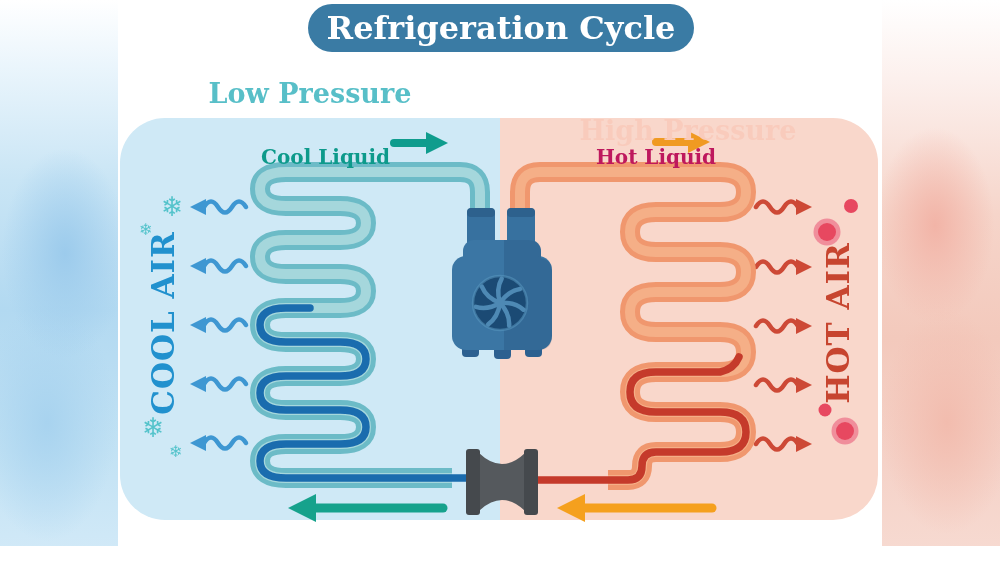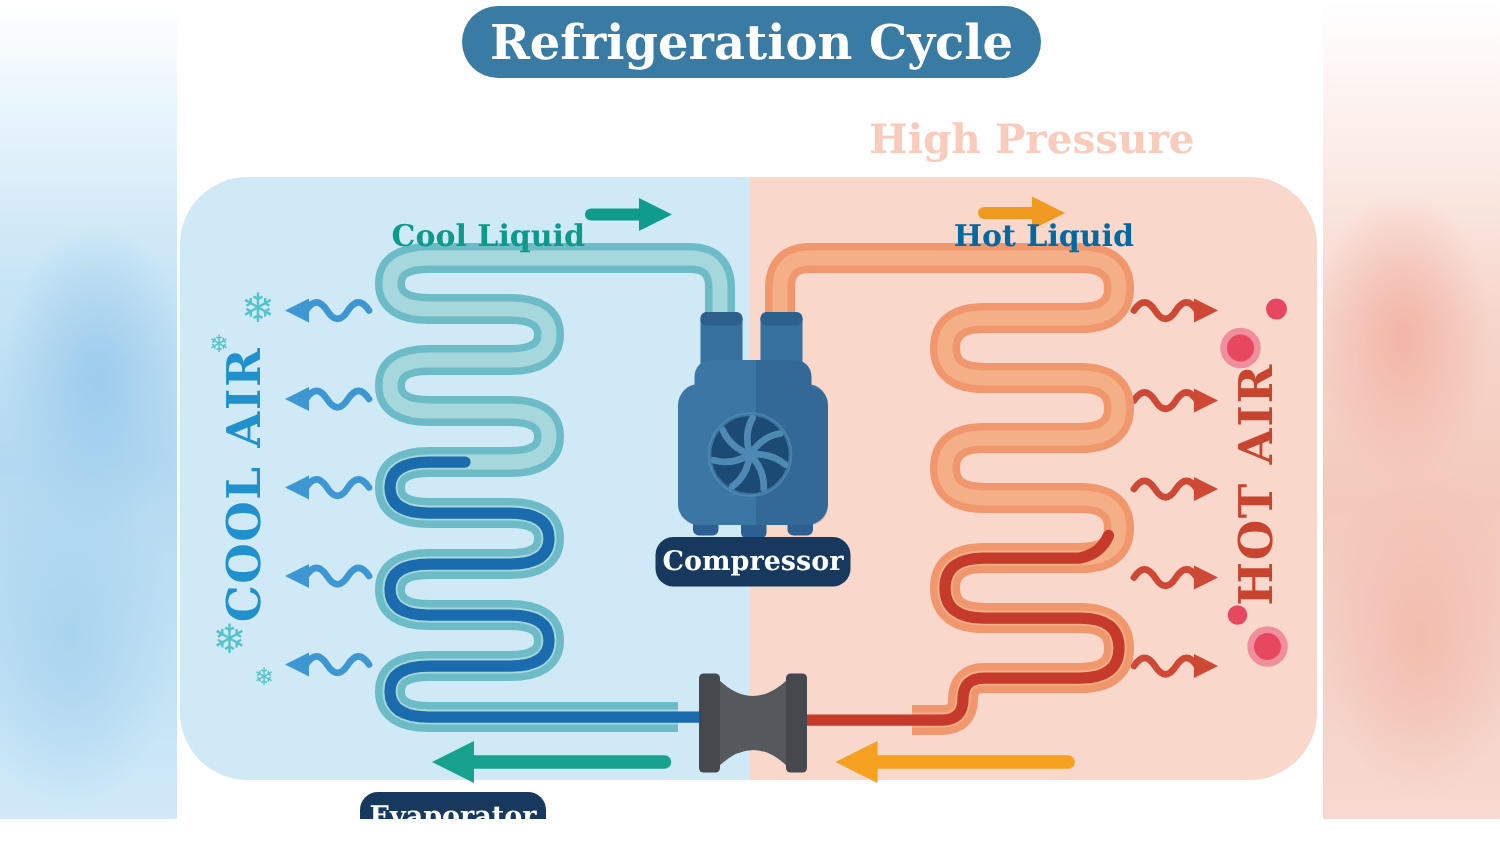--- a/index.html
+++ b/index.html
@@ -33,27 +33,27 @@
   .title-banner {
     position:absolute; left:308px; top:4px; width:386px; height:48px;
     background:#3a7ba4; border-radius:24px; color:#ffffff;
     font-weight:bold; font-size:32px; line-height:49px; text-align:center;
   }
   .pressure-label {
     position:absolute; top:78px; width:300px; height:32px;
     font-weight:bold; font-size:27px; line-height:32px; text-align:center;
   }
   .pressure-low  { left:160px; color:#58bfc8; }
-  .pressure-high { left:538px; color:#f9cbbc; }
+  .pressure-high { left:538px; color:#f9cbbc;margin-top:37px; }
 
   .liquid-label {
     position:absolute; top:145px; height:24px; font-weight:bold; font-size:20px; line-height:24px;
   }
   .liquid-cool { left:190px; width:200px; text-align:right; color:#0d9a8b; }
-  .liquid-hot  { left:556px; width:200px; text-align:right;  color:#0369a1; }
+  .liquid-hot  { left:556px; width:200px; text-align:center;  color:#be185d; }
 
   .air-label {
     position:absolute; width:240px; height:40px; line-height:40px; text-align:center;
     font-weight:bold; font-size:31px; letter-spacing:1px; transform:rotate(-90deg);
   }
   .air-cool { left:43px;  top:303px; color:#2191ce; }
   .air-hot  { left:718px; top:303px; color:#c7452f; }
 
   .snowflake { position:absolute; color:#54c3cb; transform:translate(-50%,-50%); font-family:"DejaVu Sans",sans-serif; }
   .sf-big { font-size:27px; } .sf-small { font-size:16px; }
@@ -208,28 +208,27 @@
       <circle cx="825" cy="410" r="6.5" fill="#e74860"></circle>
       <circle cx="845" cy="431" r="13.5" fill="#f08e9b"></circle>
       <circle cx="845" cy="431" r="9" fill="#e74860"></circle>
     </g>
   </svg>
 
   <div class="title-banner">
     <span>Refrigeration Cycle</span>
   </div>
 
+  <div class="pressure-label pressure-low">Low Pressure</div>
   <div class="pressure-label pressure-high">High Pressure</div>
 
   <div class="liquid-label liquid-cool">Cool Liquid</div>
   <div class="liquid-label liquid-hot">Hot Liquid</div>
 
   <div class="air-label air-cool">COOL AIR</div>
   <div class="air-label air-hot">HOT AIR</div>
 
   <span class="snowflake sf-big" style="left:172px; top:206px;">❄</span>
   <span class="snowflake sf-small" style="left:146px; top:229px;">❄</span>
   <span class="snowflake sf-big" style="left:153px; top:427px;">❄</span>
   <span class="snowflake sf-small" style="left:176px; top:451px;">❄</span>
 
-  <div class="badge badge-compressor">Compressor</div>
-  <div class="badge badge-evaporator">Evaporator</div>
 </div>
 
 </body></html>

